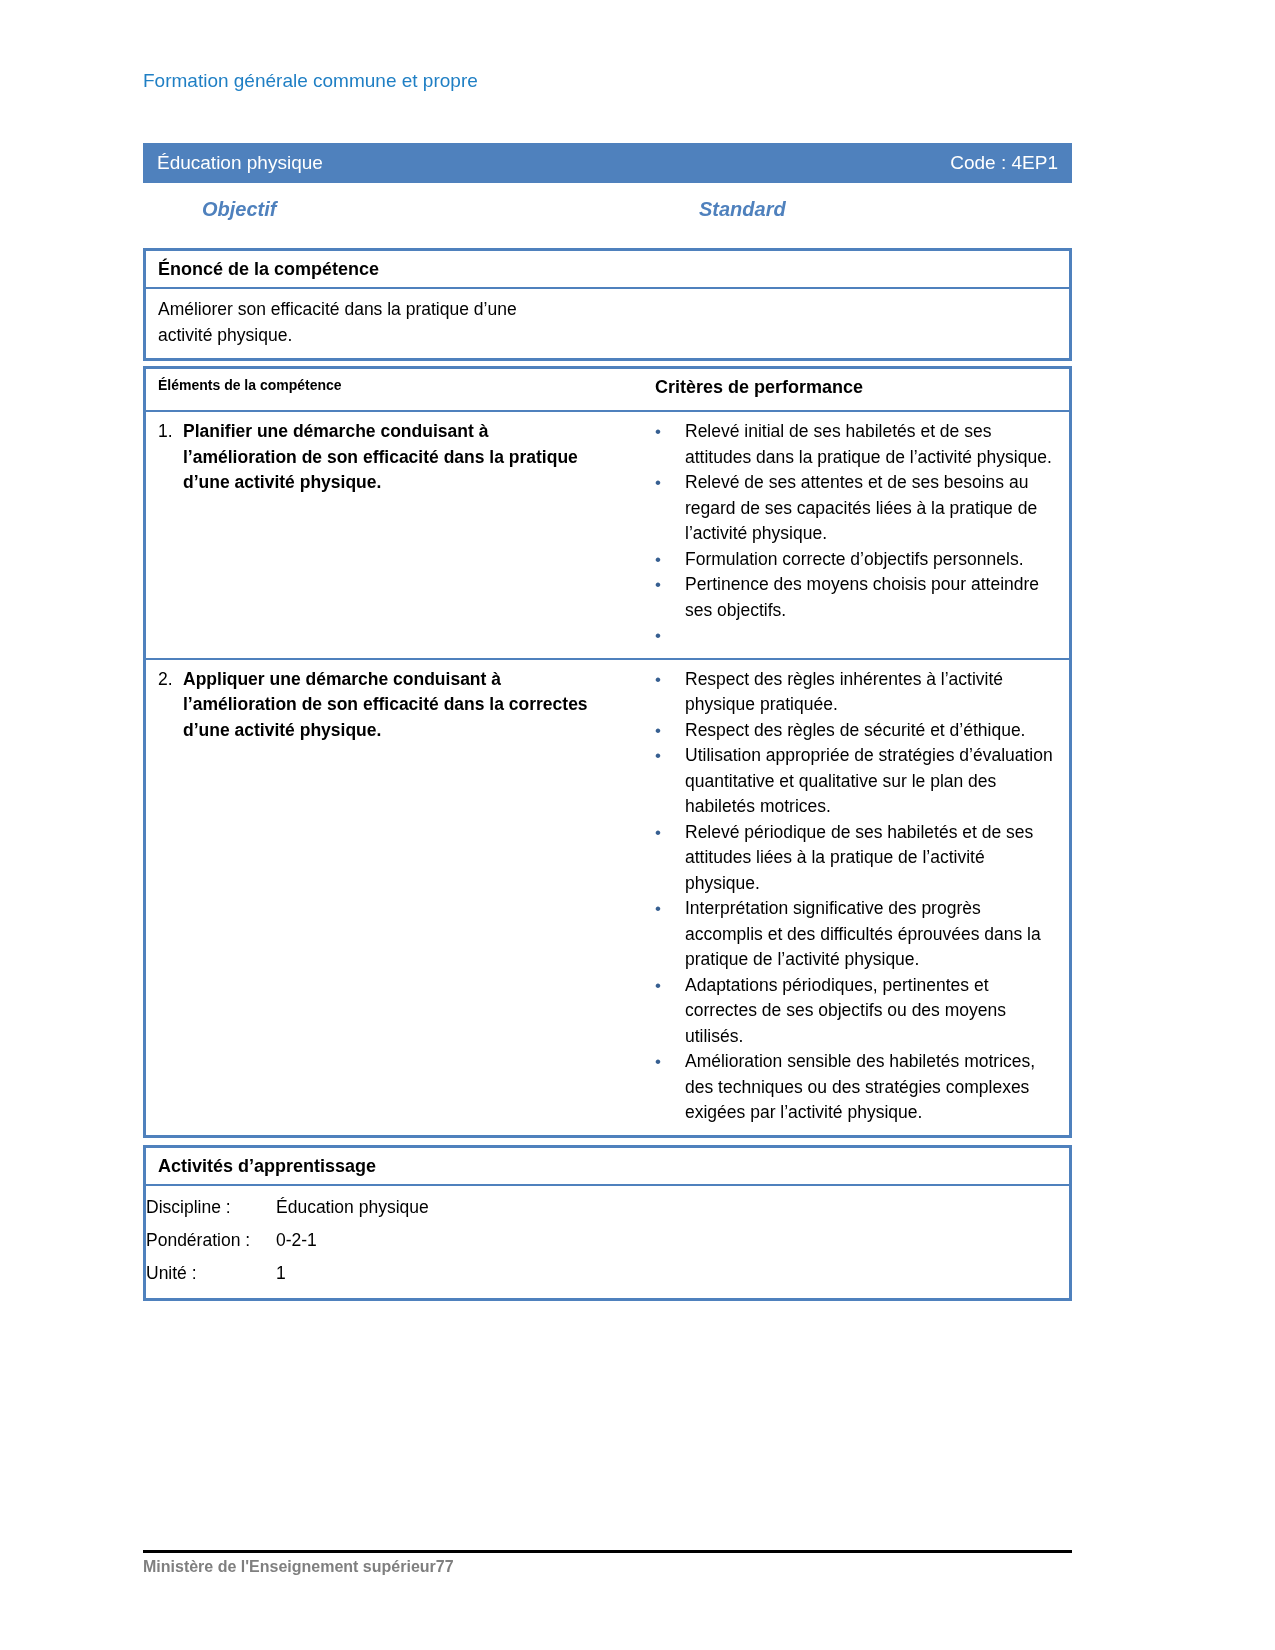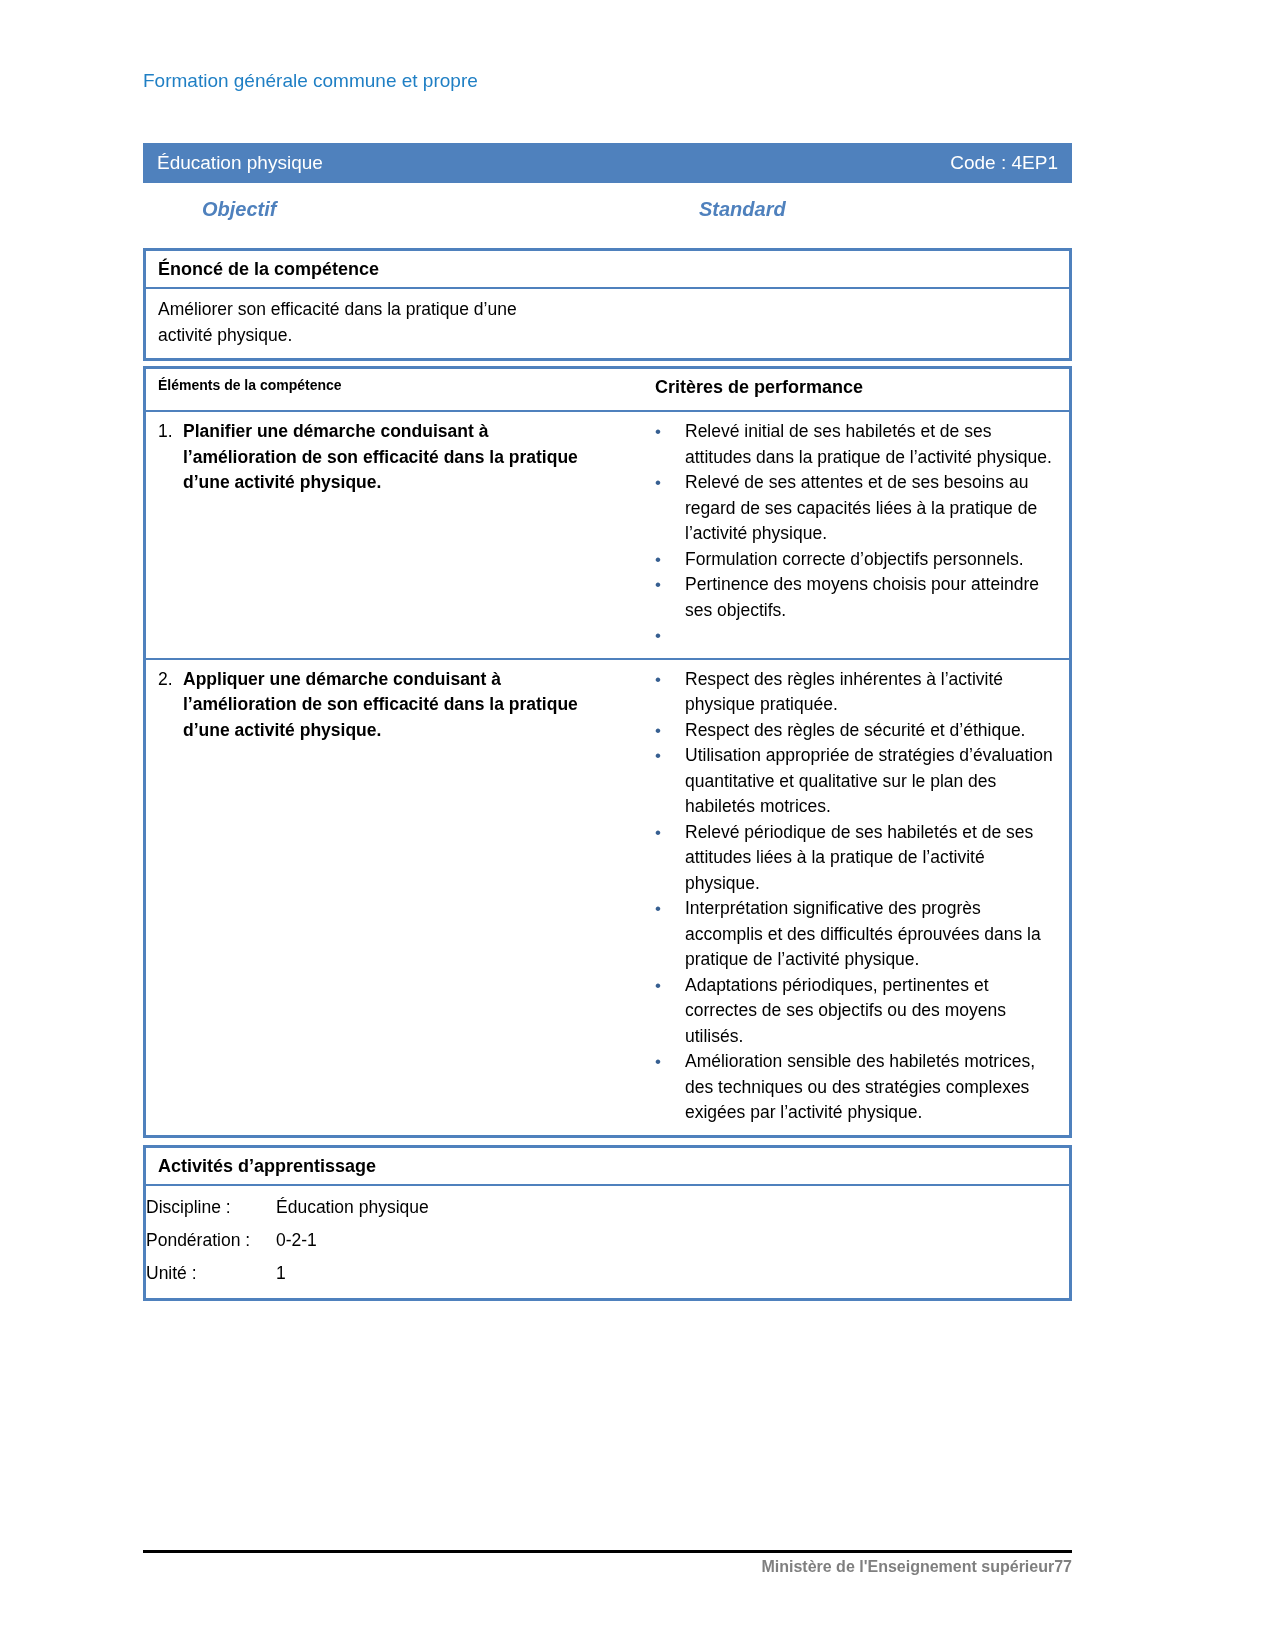--- a/index.html
+++ b/index.html
@@ -74,21 +74,21 @@
   .cell-cr .bullet{flex:0 0 30px;color:var(--bullet,#365f91);font-size:17px;line-height:25.5px;}
   .cell-cr .ctext{font-size:17.5px;line-height:25.5px;white-space:pre-line;}
   .activities{top:1145px;min-height:138px;}
   .act-body{padding:5px 12px 8px 0;}
   .act-row{display:flex;font-size:17.5px;line-height:33px;}
   .act-row .lbl{flex:0 0 130px;}
   .act-row .val{flex:1;}
   .footer{
     position:absolute;left:143px;top:1550px;width:929px;
     border-top:3px solid #000000;
-    display:flex;justify-content:flex-end;
+    display:flex;justify-content:flex-start;
     padding-top:5px;
     font-size:16px;font-weight:bold;color:var(--footer,#7f7f7f);
   }
 </style>
 </head>
 <body>
 
 <div class="page">
 
   <div class="running-header">Formation générale commune et propre</div>
@@ -148,21 +148,21 @@
               <span class="bullet">•</span>
             </li>
         </ul>
       </div>
     </div>
 
     <div class="comp-row">
       <div class="cell-el">
         <span class="num">2.</span>
         <span class="etext">Appliquer une démarche conduisant à
-l’amélioration de son efficacité dans la pratique
+l’amélioration de son efficacité dans la correctes
 d’une activité physique.</span>
       </div>
       <div class="cell-cr">
         <ul>
           <li>
               <span class="bullet">•</span>
               <span class="ctext">Respect des règles inhérentes à l’activité
 physique pratiquée.</span>
             </li>
           <li>

